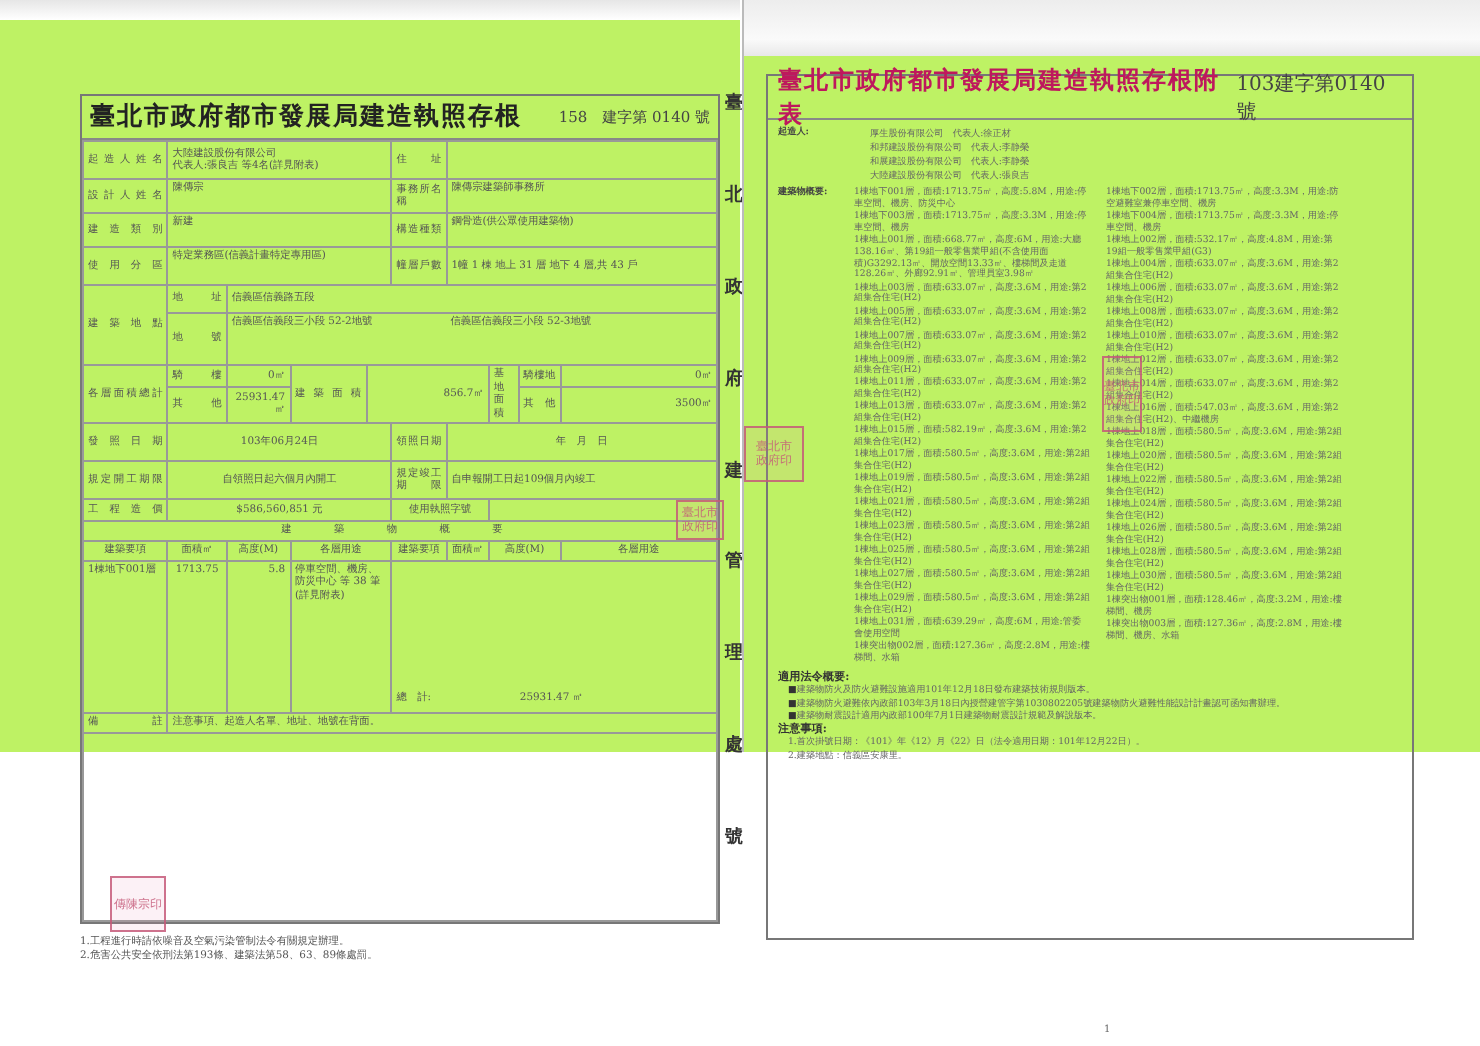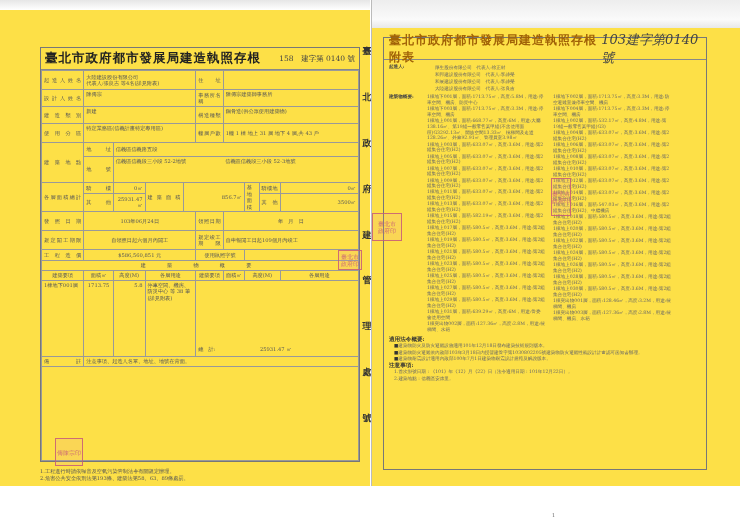--- a/index.html
+++ b/index.html
@@ -1,19 +1,19 @@
 <!DOCTYPE html>
 <html><head>
   <meta charset="utf-8">
   <style>
     * { box-sizing: border-box; margin: 0; padding: 0; }
     html, body { width: 740px; height: 523px; background: #ffffff; overflow: hidden; }
     body { position: relative; font-family: "DejaVu Serif", "Liberation Serif", serif; color: #333; }
 
-    .page { position: absolute; top: 0; height: 486px; background: #fde047; }
+    .page { position: absolute; top: 0; height: 376px; background: #bef264; }
     .page-left { left: 0; width: 370px; }
     .page-right { left: 371px; width: 369px; border-left: 1px solid #bbb; }
     .topshade { position: absolute; left: 0; right: 0; top: 0; height: 10px; background: linear-gradient(#e6e6e6, #fff); }
     .page-right .topshade { height: 28px; background: linear-gradient(#ededed, #fafafa 70%, #e8e8e8); }
 
     
     .permit { position: absolute; left: 40px; top: 47px; width: 320px; border: 1px solid #777; }
     .permit table { width: 100%; border-collapse: collapse; table-layout: fixed; }
     .permit td { border: 1px solid #999; font-size: 5.2px; line-height: 6.5px; padding: 1px 2px; vertical-align: middle; color: #555; }
     .title-row { display: flex; align-items: center; justify-content: space-between; padding: 3px 4px; border-bottom: 1px solid #888; height: 22px; }
@@ -27,22 +27,22 @@
 
     
     .vstrip { position: absolute; left: 362px; top: 45px; width: 10px; height: 380px; display: flex; flex-direction: column; justify-content: space-between; align-items: center; }
     .vstrip span { font-size: 9px; color: #333; font-weight: bold; }
 
     .stamp { position: absolute; border: 1.5px solid #c65a7a; color: #c65a7a; font-size: 6px; line-height: 7px; display: flex; flex-wrap: wrap; align-items: center; justify-content: center; opacity: 0.85; background: rgba(230,150,180,0.15); }
 
     
     .annex { position: absolute; left: 383px; top: 37px; width: 324px; height: 433px; border: 1px solid #777; }
     .annex-title { display: flex; align-items: center; justify-content: space-between; padding: 0 5px; height: 22px; border-bottom: 1px solid #888; }
-    .annex-title .t1 { font-size: 12px; font-weight: bold; letter-spacing: 1px; color: #a16207; }
-    .annex-title .t2 { font-size: 13px; color: #444; font-style: italic; }
+    .annex-title .t1 { font-size: 12px; font-weight: bold; letter-spacing: 1px; color: #be185d; }
+    .annex-title .t2 { font-size: 10px; color: #444; }
     .annex-body { padding: 4px 5px; font-size: 4.6px; line-height: 5.8px; color: #666; }
     .sec-row { display: flex; }
     .sec-label { width: 38px; font-weight: bold; color: #444; flex-shrink: 0; }
     .initiators div { line-height: 7px; }
     .cols { display: flex; gap: 8px; margin-top: 3px; }
     .col { flex: 1; }
     .col .entry { margin-bottom: 0.4px; }
     .law-title { font-weight: bold; font-size: 5.6px; color: #333; margin-top: 4px; }
     .law-item { padding-left: 5px; line-height: 6.4px; }
     .law-item::before { content: "■"; color: #333; }

